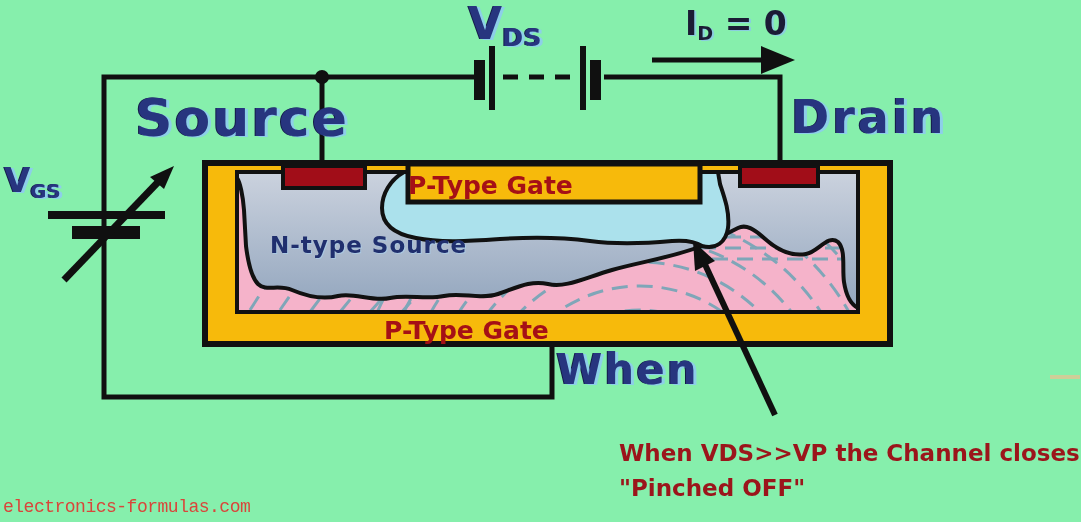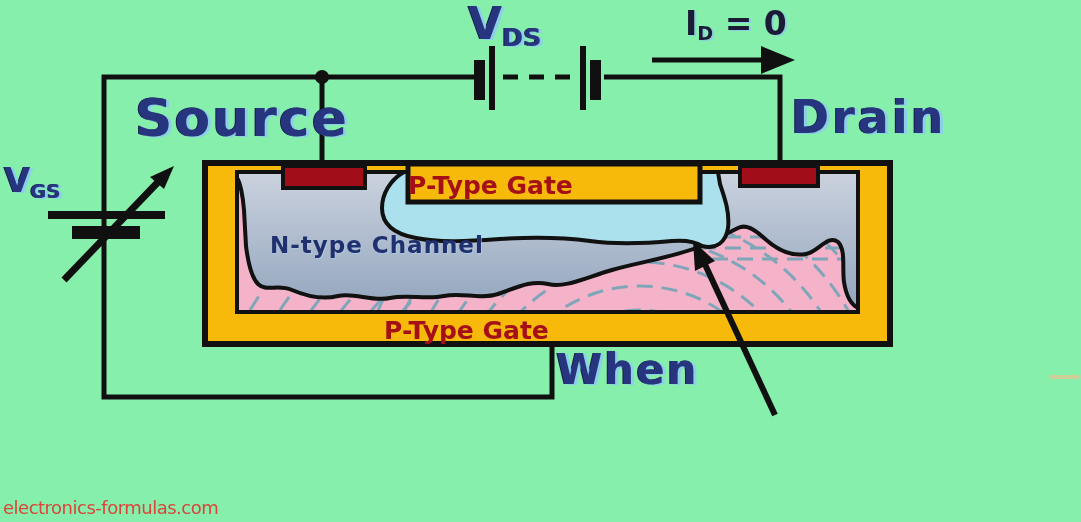--- a/index.html
+++ b/index.html
@@ -32,20 +32,21 @@
   .gatebar{position:absolute;text-align:left;font-weight:bold;color:#A51016;font-size:25px;}
   .gatebar-top{left:408px;top:171px;width:292px;}
   .gatebar-bottom{left:384px;top:316px;width:292px;}
   .caption{
     position:absolute;left:619px;top:436px;color:#9B151B;font-weight:bold;
     font-size:23px;line-height:1.5;white-space:nowrap;
   }
   .watermark{
     position:absolute;left:3px;top:497px;color:#D9453A;font-size:18px;
     letter-spacing:-0.5px;
+    font-family:Liberation Mono, monospace;
   }
 </style>
 </head>
 <body>
 
 <div class="stage">
 
   <svg width="1081" height="522" viewBox="0 0 1081 522">
     <defs>
       <linearGradient id="gradCh" x1="0" y1="0" x2="0" y2="1">
@@ -166,21 +167,25 @@
   <div class="lbl blue vgs-label">
     <span>V</span><span class="sub">GS</span>
   </div>
 
   <div class="lbl blue source-label">Source</div>
 
   <div class="lbl blue drain-label">Drain</div>
 
   <div class="lbl blue gate-label">When</div>
 
-  <div class="lbl channel-label">N-type Channel</div>
+  <div class="lbl channel-label">N-type Source</div>
 
   <div class="gatebar gatebar-top">P-Type Gate</div>
 
   <div class="gatebar gatebar-bottom">P-Type Gate</div>
 
+  <div class="caption">
+    <div>When VDS&gt;&gt;VP the Channel closes</div>
+    <div>"Pinched OFF"</div>
+  </div>
 
   <div class="watermark">electronics-formulas.com</div>
 </div>
 
 </body></html>

